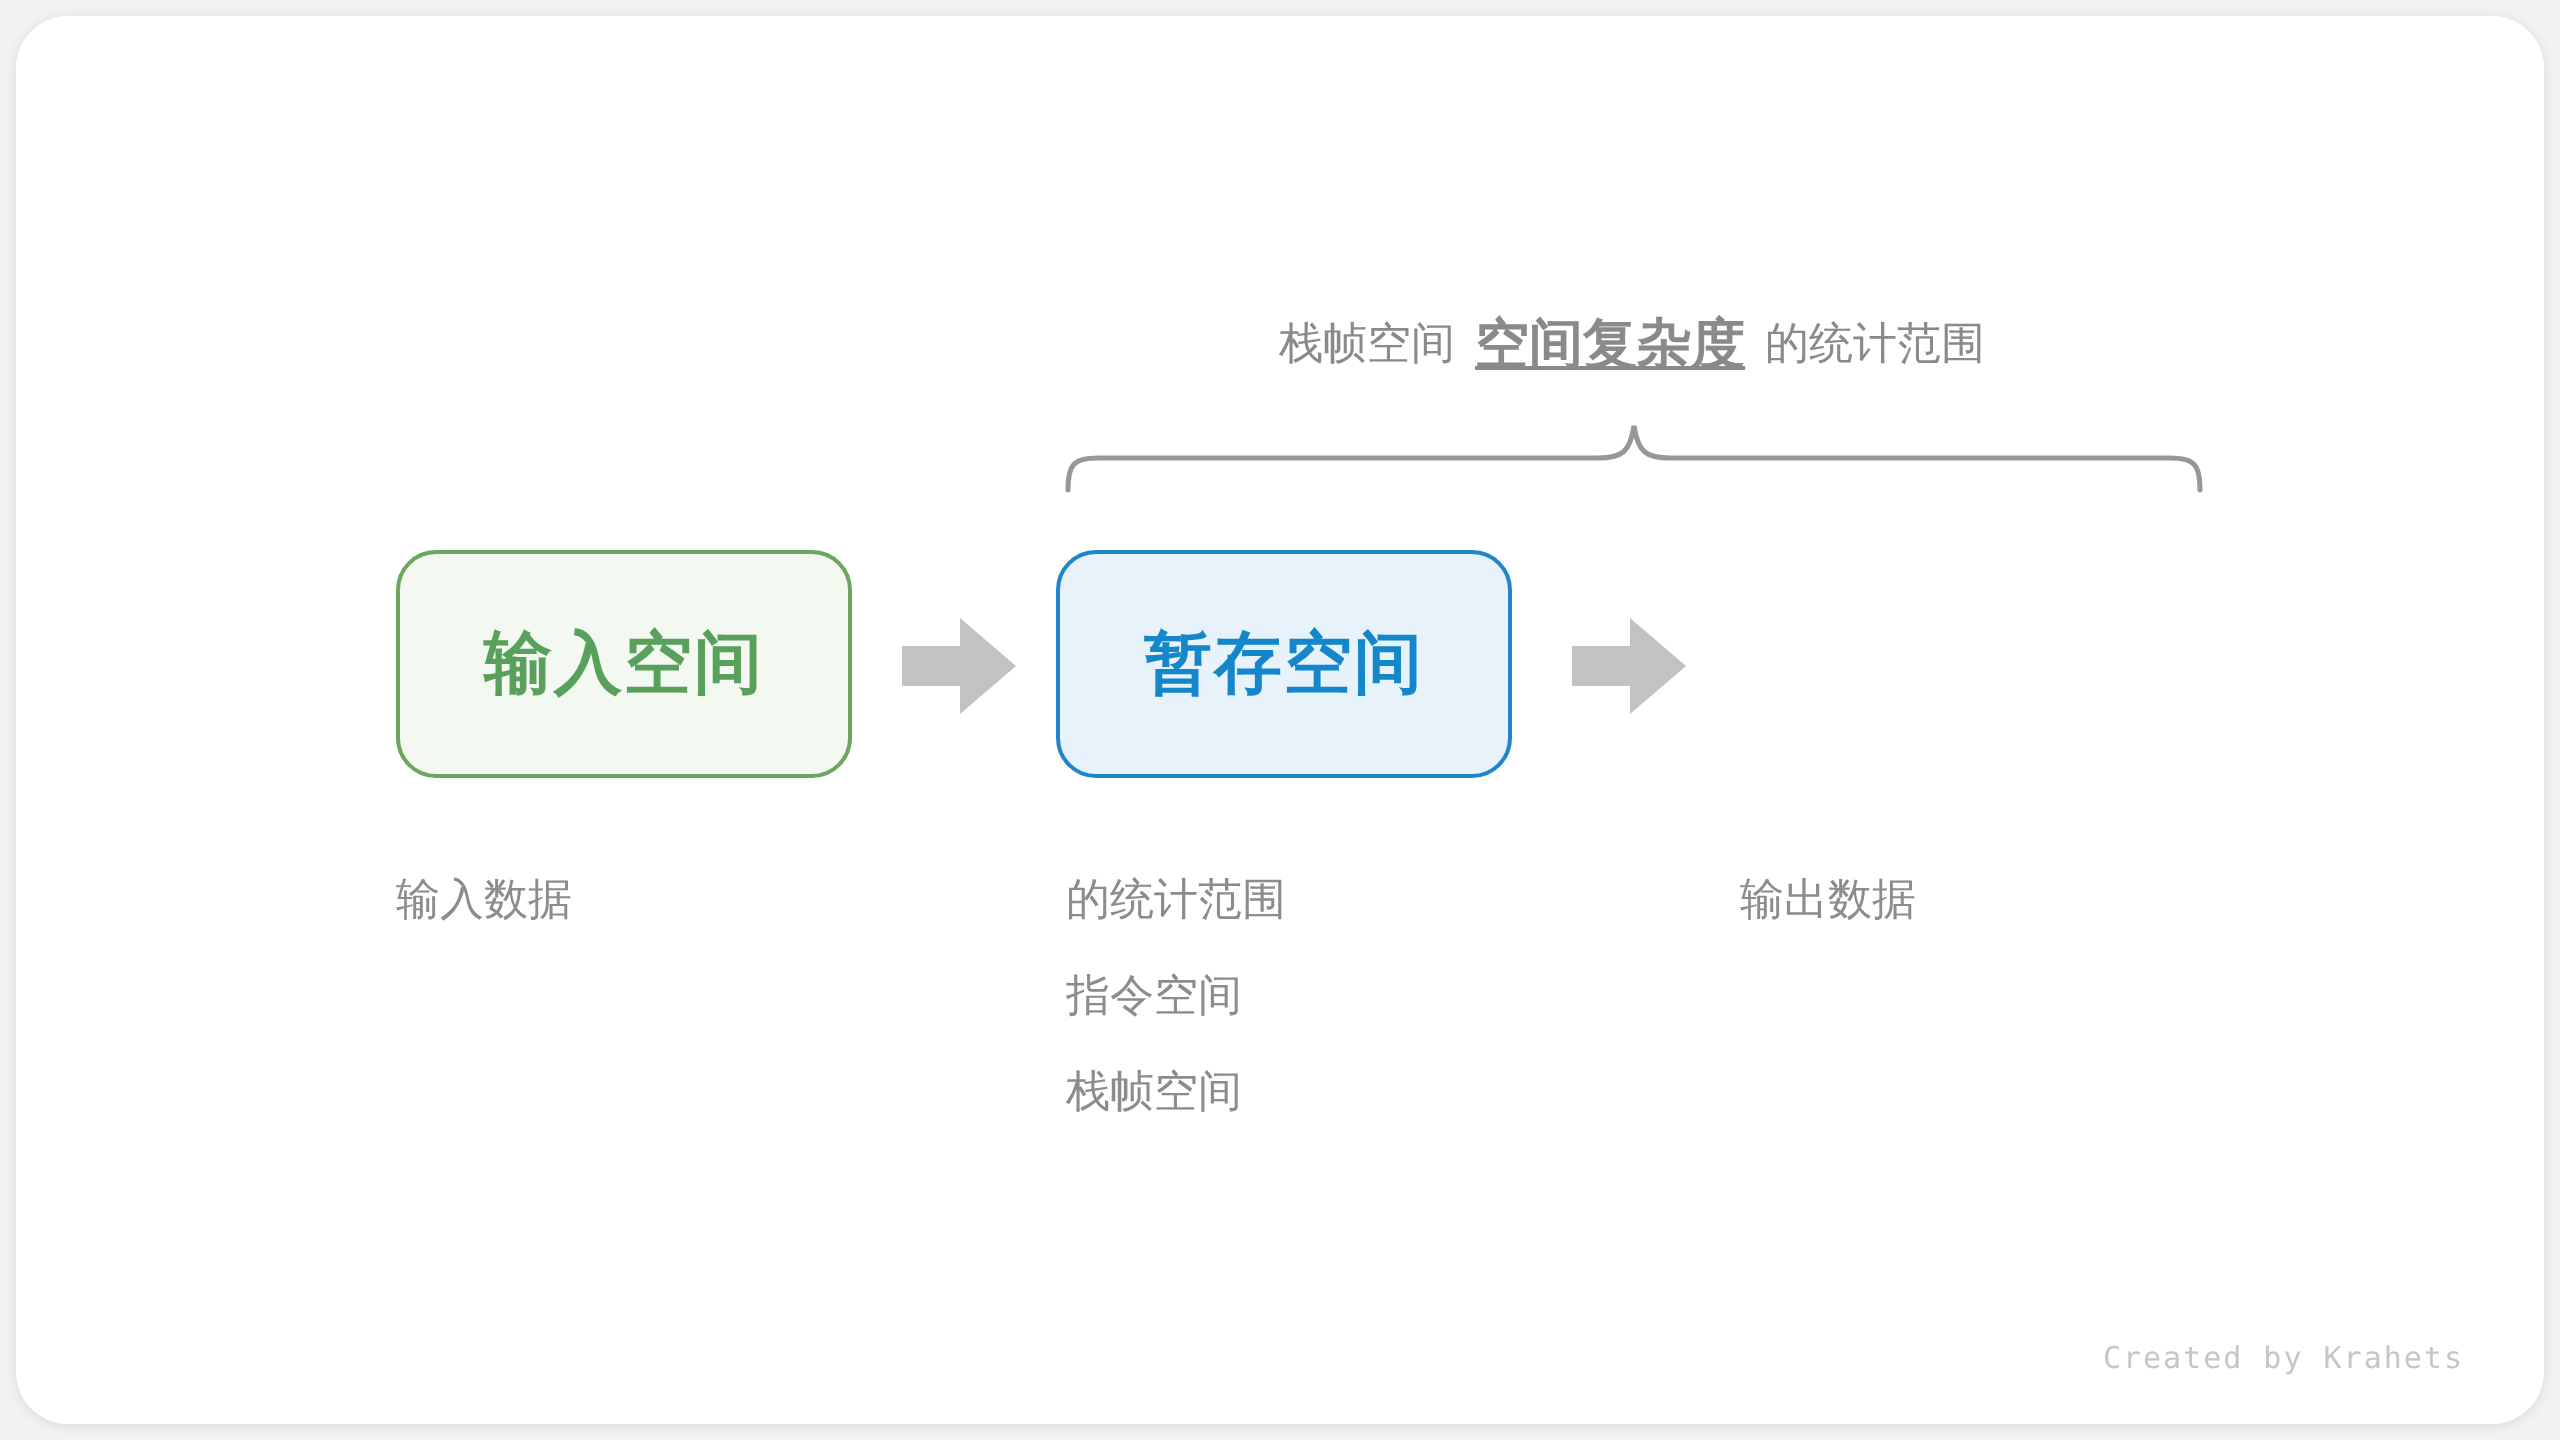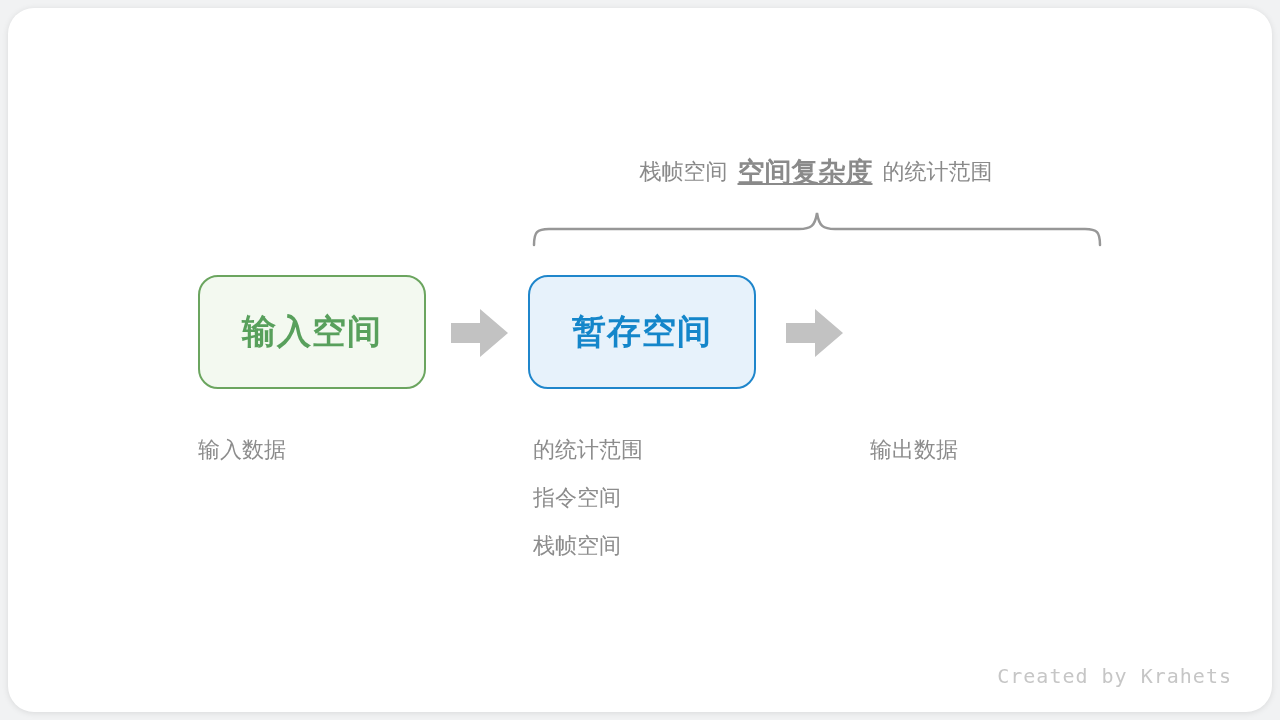--- a/index.html
+++ b/index.html
@@ -76,21 +76,21 @@
     font-size: 22px;
   }
   .sub-col div { line-height: 48px; }
   .sub-col.c1 { left: 190px; }
   .sub-col.c2 { left: 525px; }
   .sub-col.c3 { left: 862px; }
   .credit {
     position: absolute;
     right: 40px; bottom: 24px;
     font-family: "DejaVu Sans Mono", "Liberation Mono", monospace;
-    font-size: 20px;
+    font-size: 15px;
     letter-spacing: 1px;
     color: var(--credit_gray, #c6c6c6);
   }
 </style>
 </head>
 <body>
 
 <div class="stage">
   <div class="card">
 

